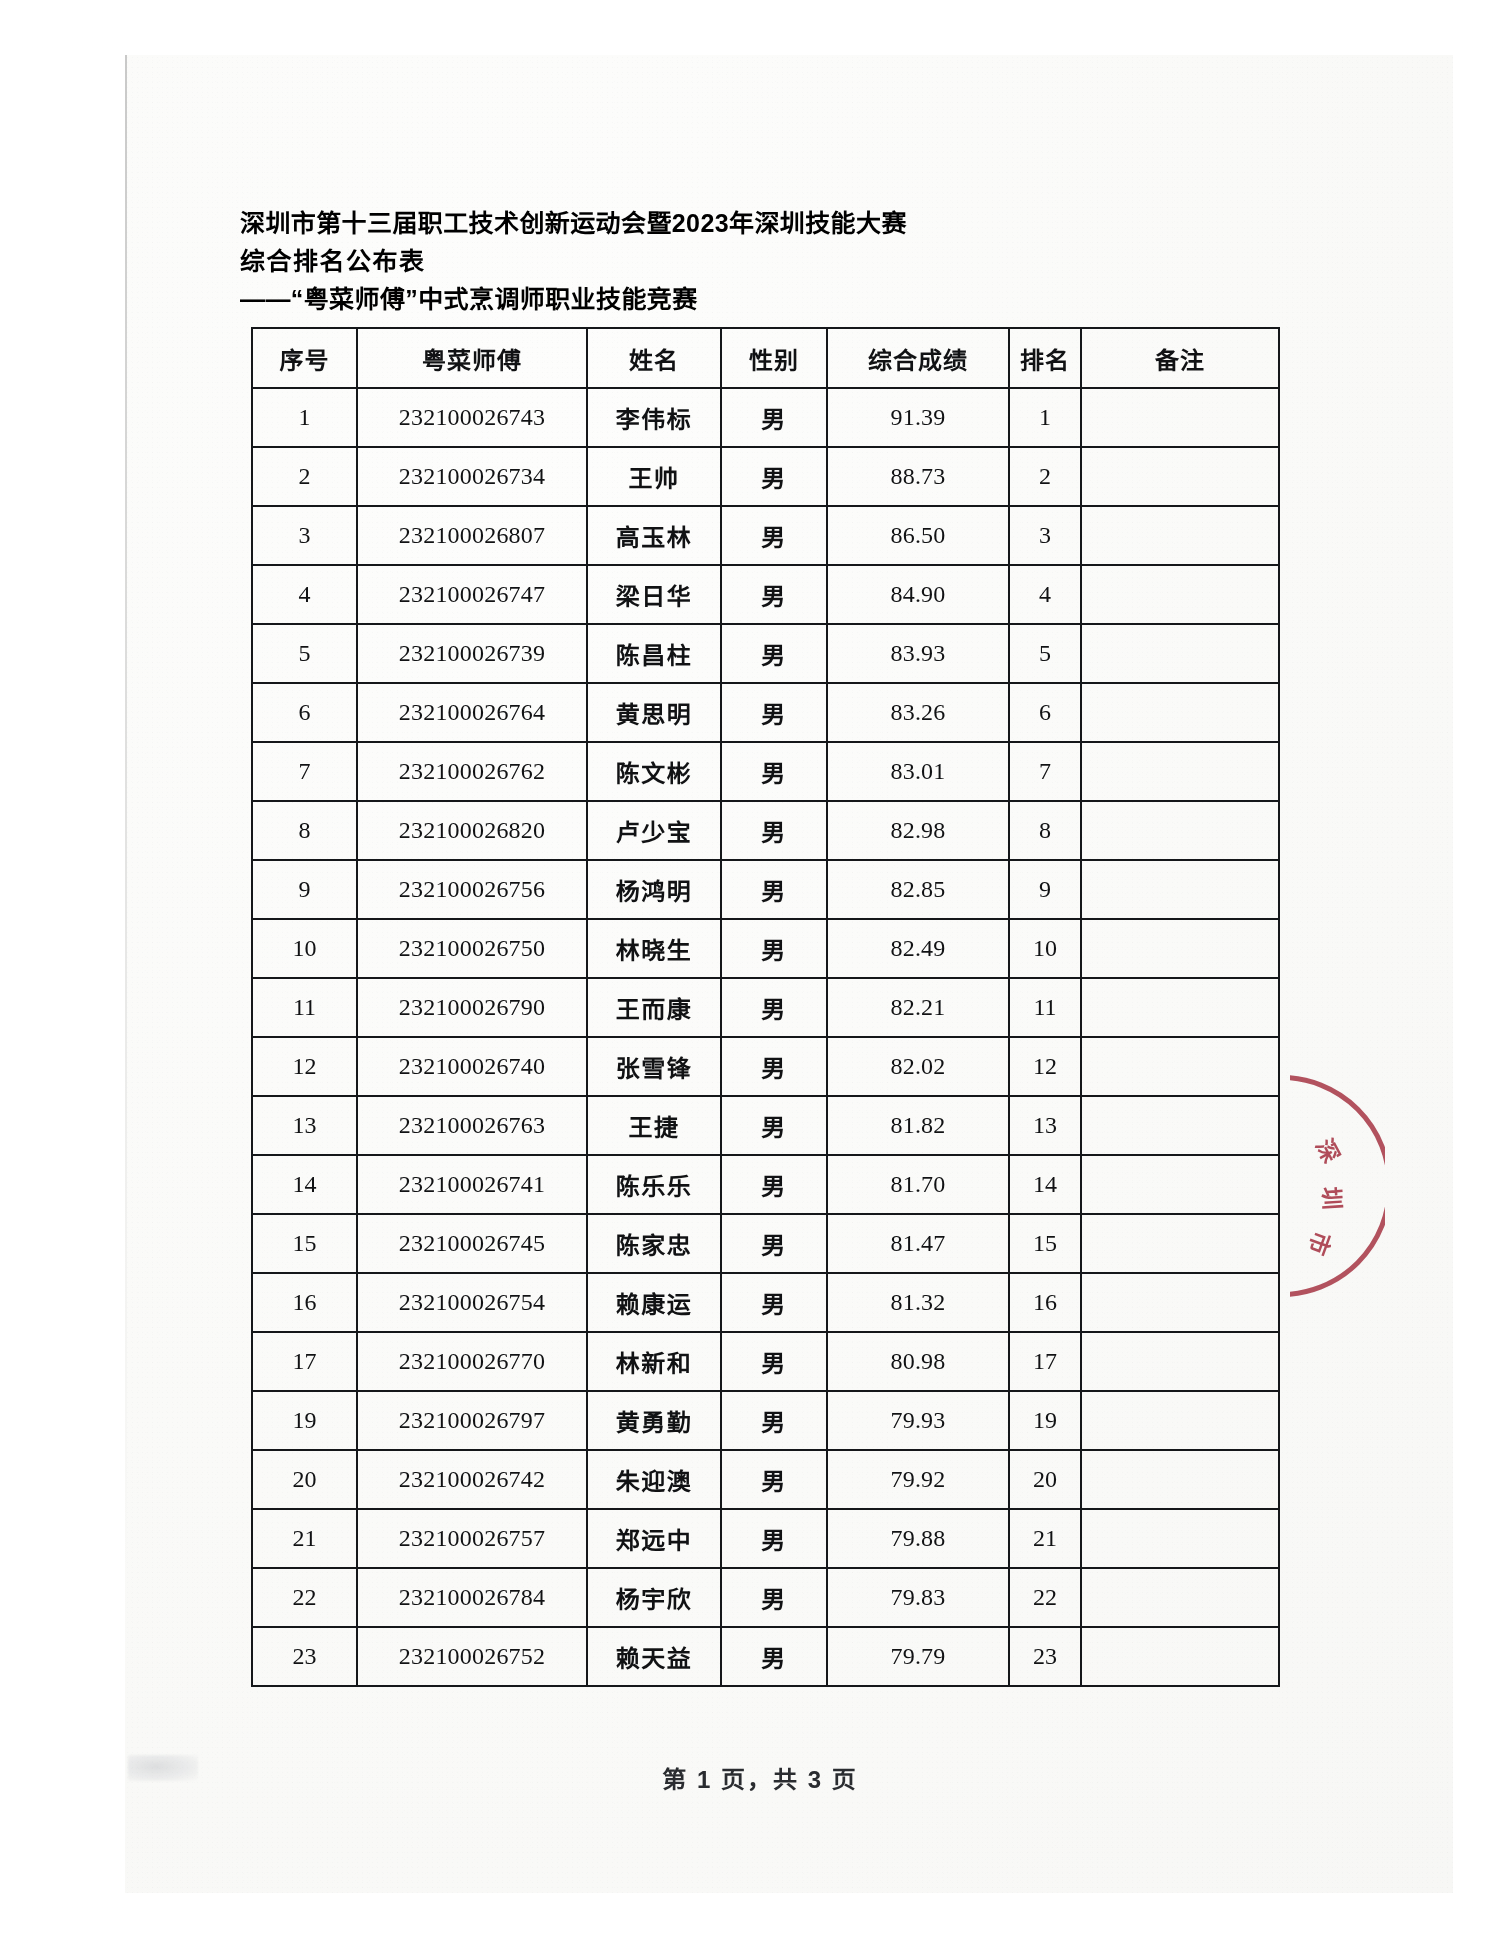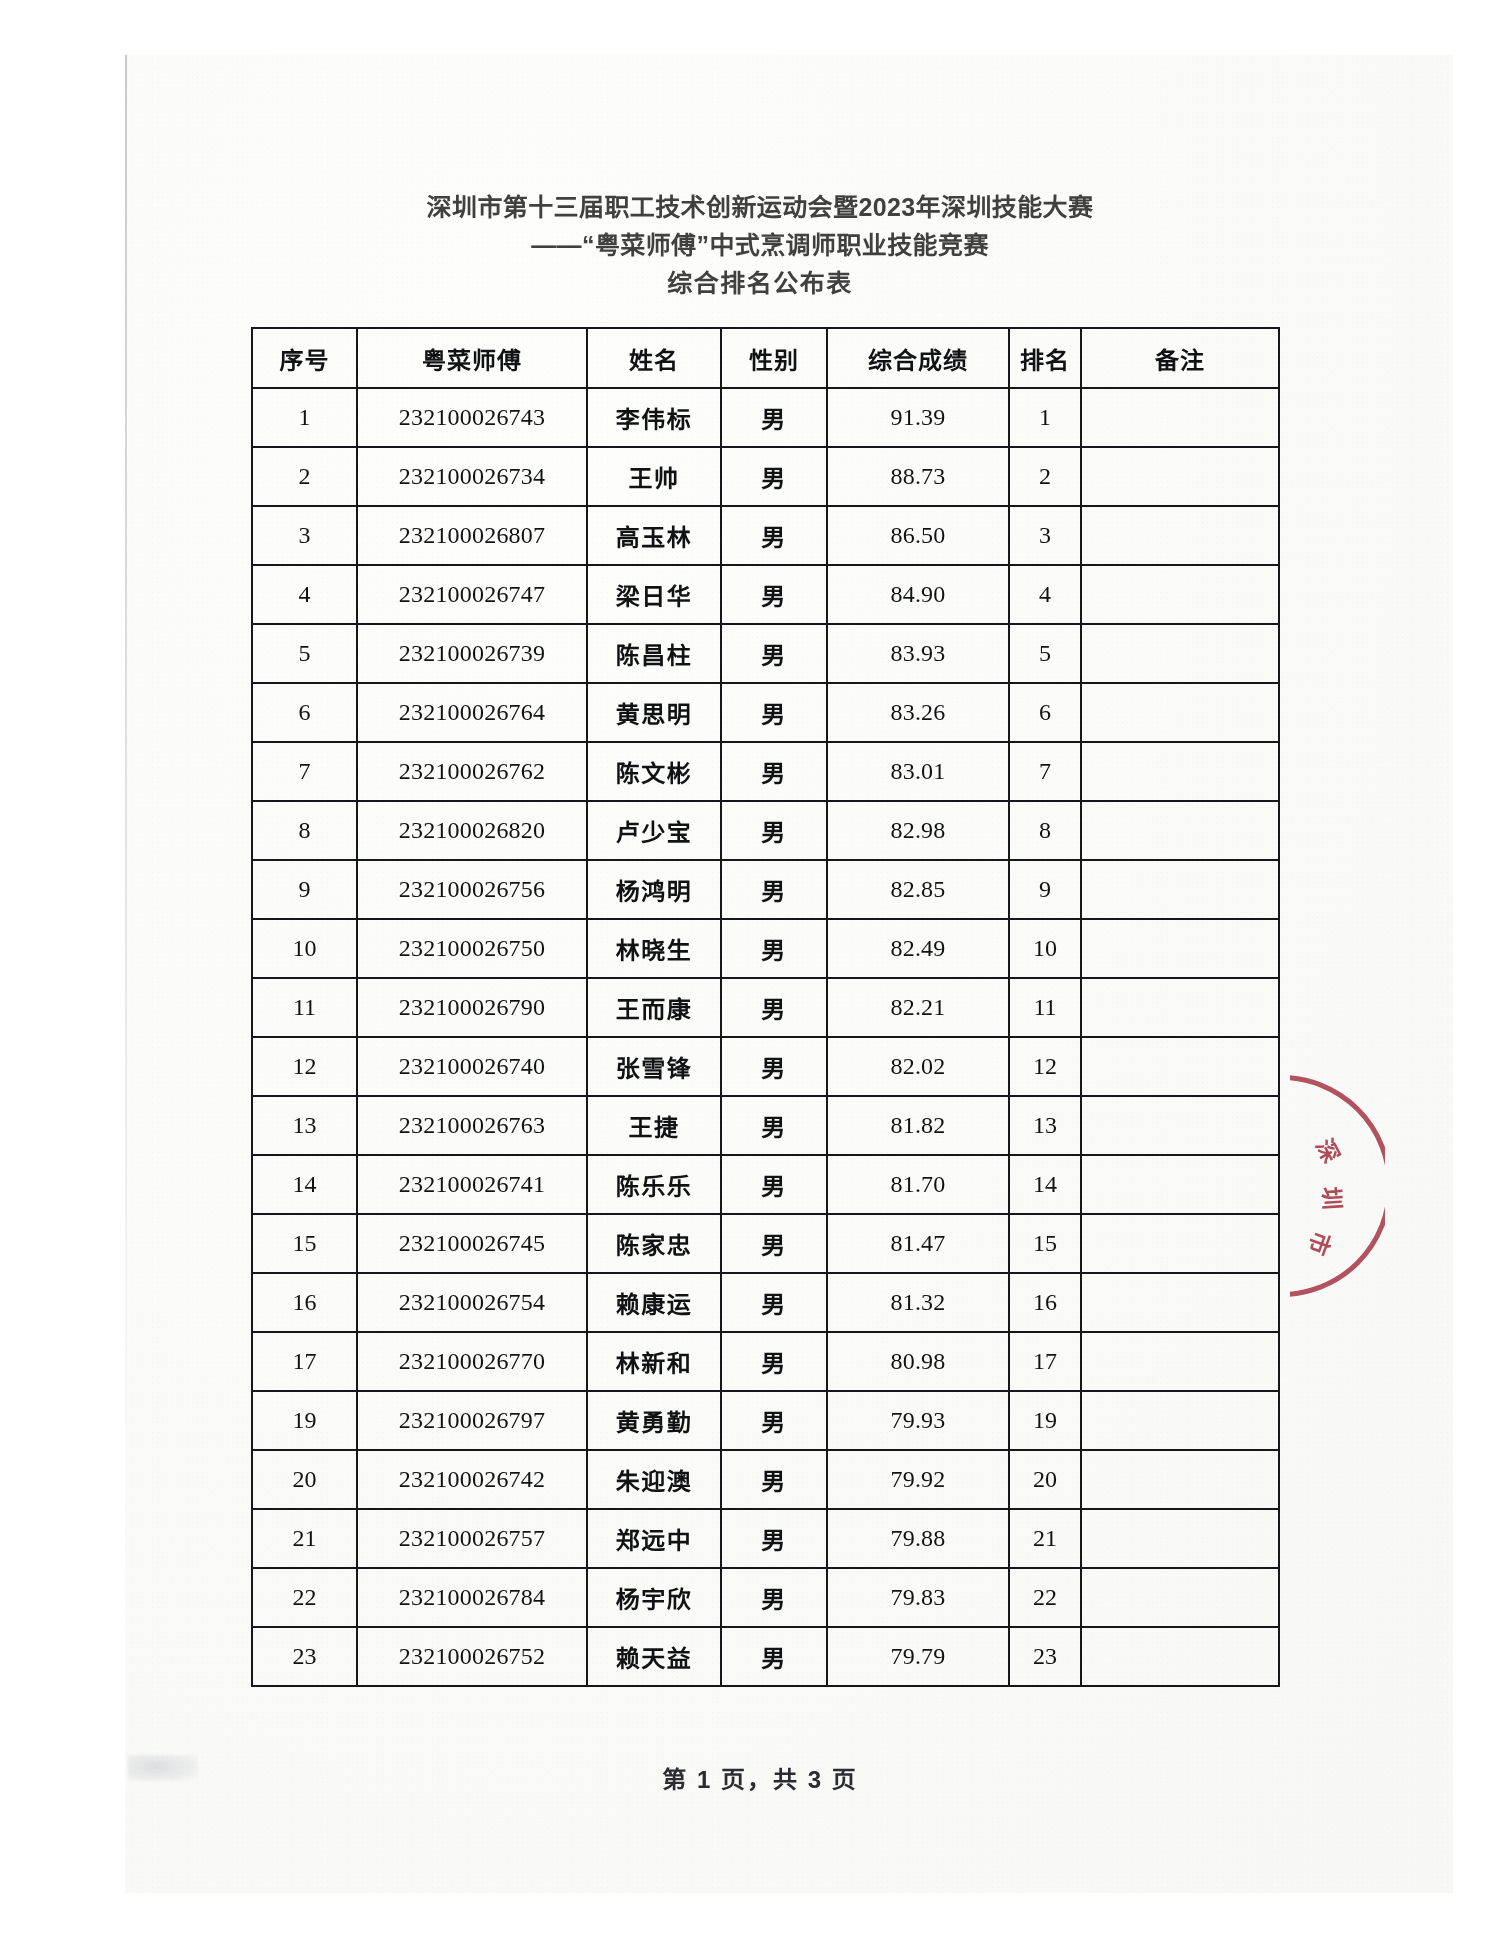--- a/index.html
+++ b/index.html
@@ -71,24 +71,24 @@
         rgba(120,125,140,0.22) 0%,
         rgba(140,145,158,0.12) 55%,
         rgba(255,255,255,0) 100%);
     filter: blur(1.2px);
   }
 
   
   .title-block {
     position: absolute;
     left: 240px;
-    top: 188px;
+    top: 204px;
     width: 1040px;
-    text-align: center;
-    color: #404040;
+    text-align: left;
+    color: #000000;
   }
   .title-line {
     font-family: "Liberation Sans", "DejaVu Sans", sans-serif;
     font-weight: bold;
     font-size: 25px;
     line-height: 38px;
     letter-spacing: 0.4px;
     white-space: nowrap;
   }
   .title-line.l3 {
@@ -213,22 +213,22 @@
 
 <div id="page">
 
   <div class="paper"></div>
   <div class="scan-edge"></div>
   <div class="grain"></div>
   <div class="smudge"></div>
 
   <div class="title-block">
     <div class="title-line l1">深圳市第十三届职工技术创新运动会暨2023年深圳技能大赛</div>
+    <div class="title-line l3">综合排名公布表</div>
     <div class="title-line l2">——“粤菜师傅”中式烹调师职业技能竞赛</div>
-    <div class="title-line l3">综合排名公布表</div>
   </div>
 
   <div class="tbl-wrap">
     <table class="rank">
       <colgroup>
         <col class="w-idx">
           <col class="w-cert">
           <col class="w-name">
           <col class="w-gender">
         <col class="w-score">

